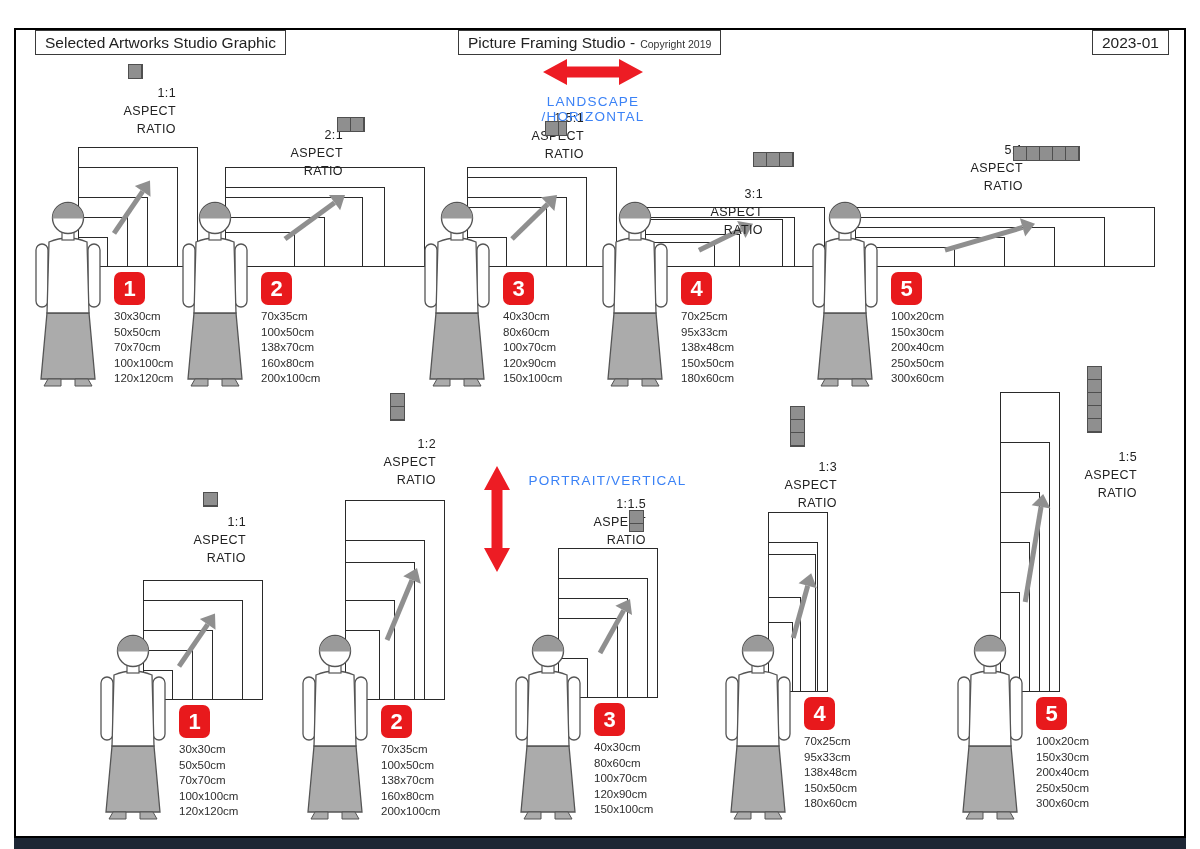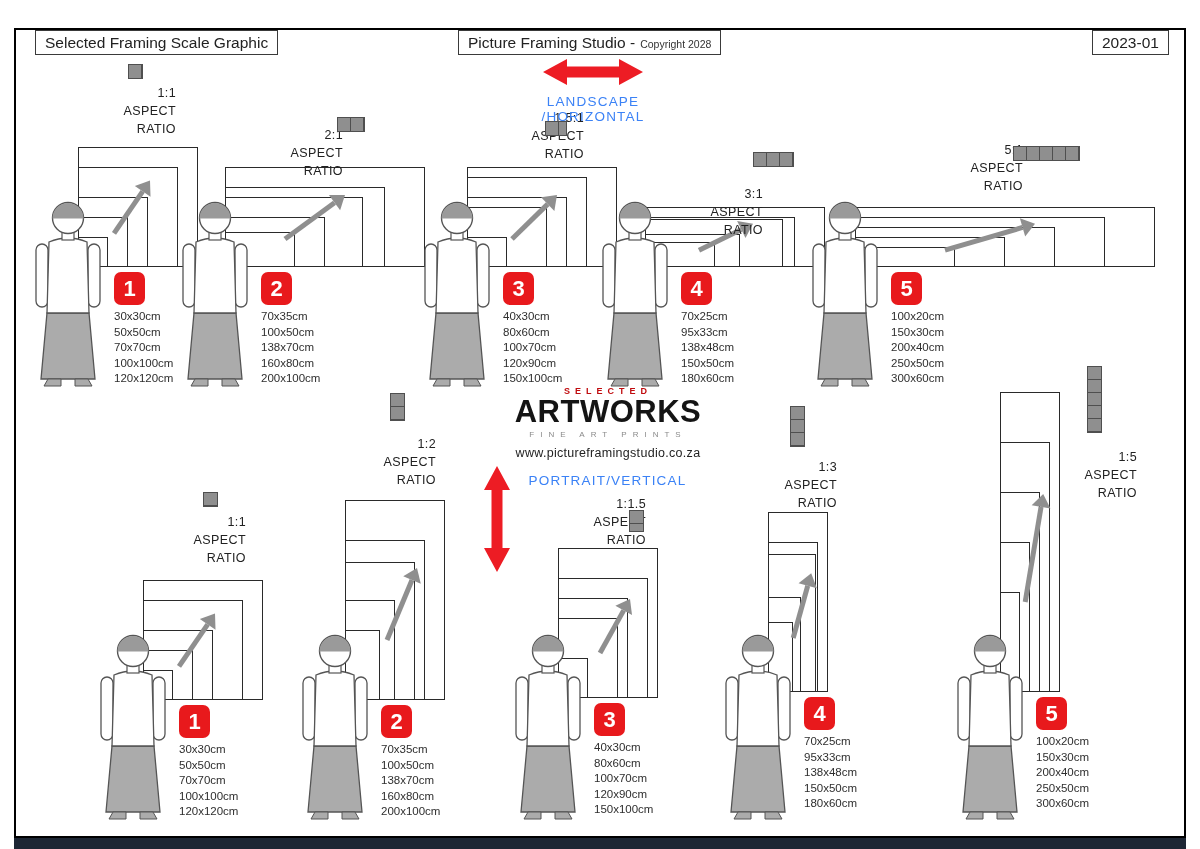--- a/index.html
+++ b/index.html
@@ -40,46 +40,40 @@
   .aspect-icon { position:absolute; z-index:4; border:1px solid #4f4f4f; box-sizing:content-box; }
 </style>
 </head>
 <body>
 
 <div class="page">
   <div class="frame-border"></div>
   <div class="footer-bar"></div>
 
   <div class="hdr-box" style="left:35px">
-    <span class="hdr-title">Selected Framing Scale Graphic</span>
+    <span class="hdr-title">Selected Artworks Studio Graphic</span>
   </div>
   <div class="hdr-box" style="left:458px">
     <span class="hdr-title">Picture Framing Studio -</span>
-    <span class="hdr-copy">Copyright 2028</span>
+    <span class="hdr-copy">Copyright 2019</span>
   </div>
   <div class="hdr-box" style="left:1092px">
     <span class="hdr-title">2023-01</span>
   </div>
 
   <svg class="red-arrow" style="left:543px;top:56px" width="100" height="32">
     <polygon points="0,16 24,3 24,10.5 76,10.5 76,3 100,16 76,29 76,21.5 24,21.5 24,29" fill="#ed1c24"></polygon>
   </svg>
   <div class="section-label" style="left:497px;top:94px;width:192px">LANDSCAPE /HORIZONTAL</div>
 
   <div class="section-label" style="left:520px;top:473px;width:175px">PORTRAIT/VERTICAL</div>
   <svg class="red-arrow" style="left:481px;top:466px" width="32" height="106">
     <polygon points="16,0 29,24 21.5,24 21.5,82 29,82 16,106 3,82 10.5,82 10.5,24 3,24" fill="#ed1c24"></polygon>
   </svg>
 
-  <div class="logo" style="left:492px;top:386px;width:232px">
-    <div class="logo-selected">SELECTED</div>
-    <div class="logo-artworks">ARTWORKS</div>
-    <div class="logo-tagline">FINE ART PRINTS</div>
-    <div class="logo-website">www.pictureframingstudio.co.za</div>
-  </div>
 
   <div id="diagram-layer">
       <div>
         <div class="frame" style="left: 78px; top: 237px; width: 30px; height: 30px;"></div>
         <div class="frame" style="left: 78px; top: 217px; width: 50px; height: 50px;"></div>
         <div class="frame" style="left: 78px; top: 197px; width: 70px; height: 70px;"></div>
         <div class="frame" style="left: 78px; top: 167px; width: 100px; height: 100px;"></div>
         <div class="frame" style="left: 78px; top: 147px; width: 120px; height: 120px;"></div>
         <div class="garrow" style="left: 78px; top: 147px; width: 120px; height: 120px;">
           <svg width="120" height="120">

